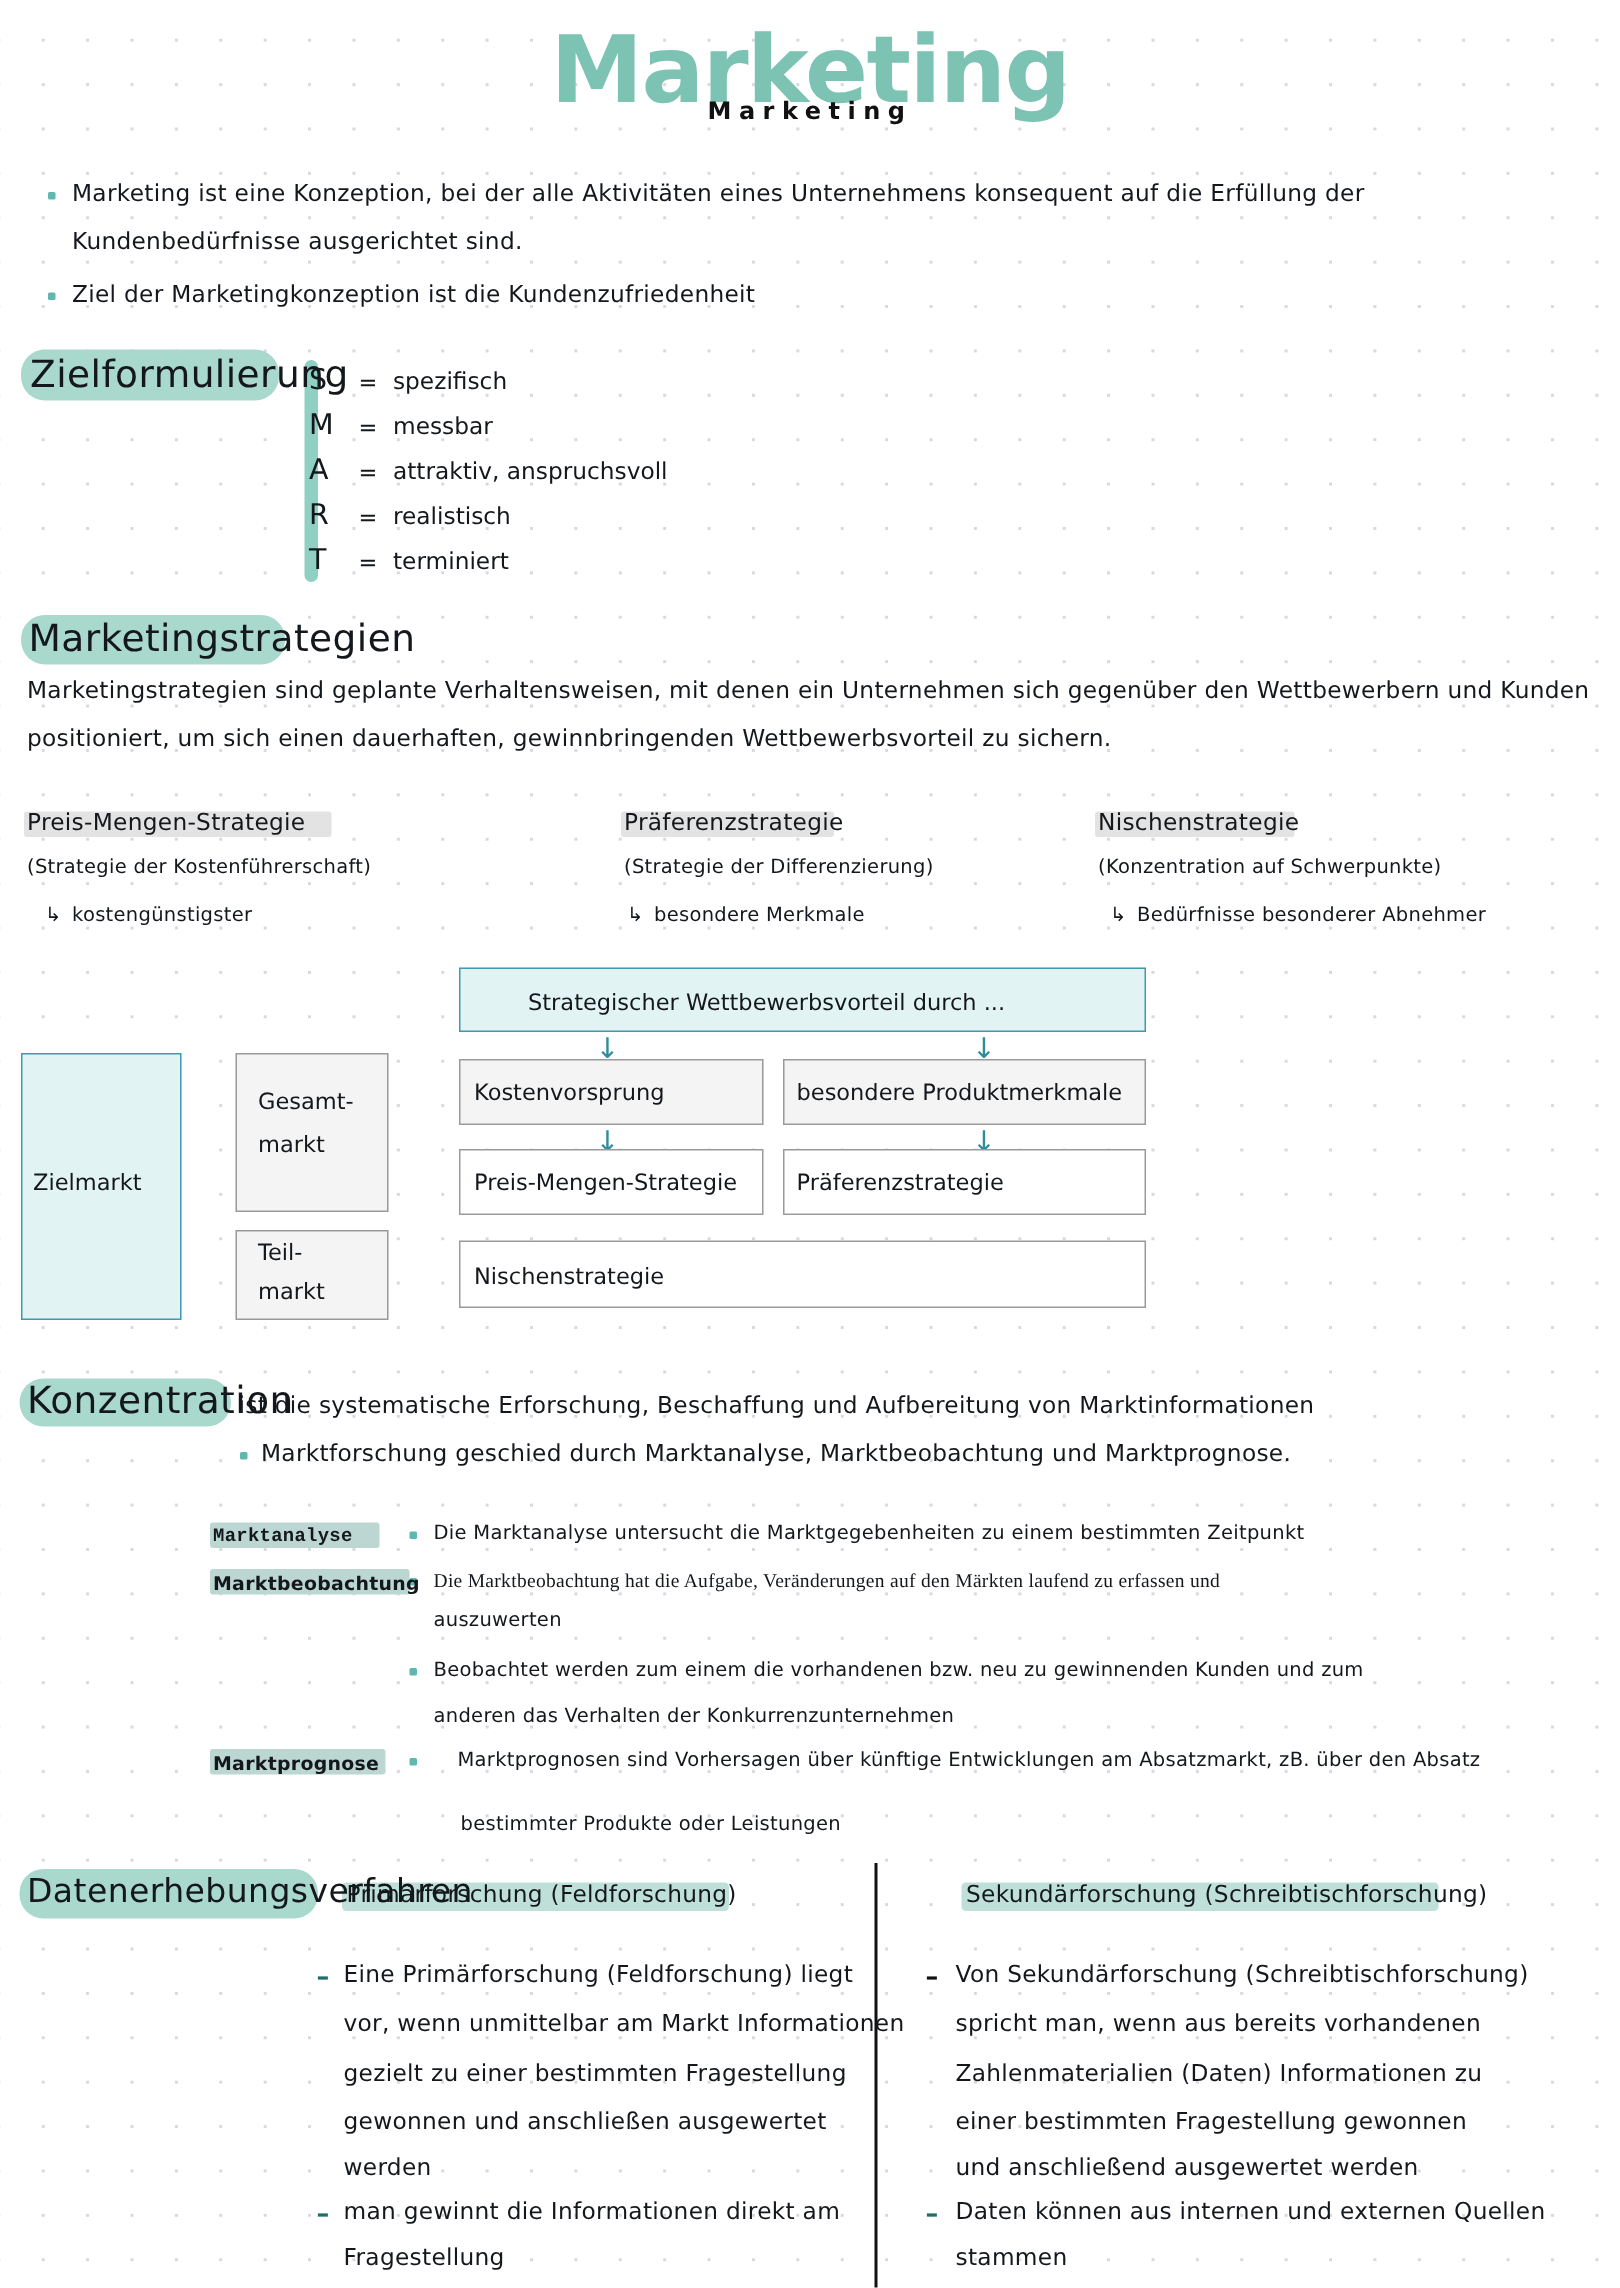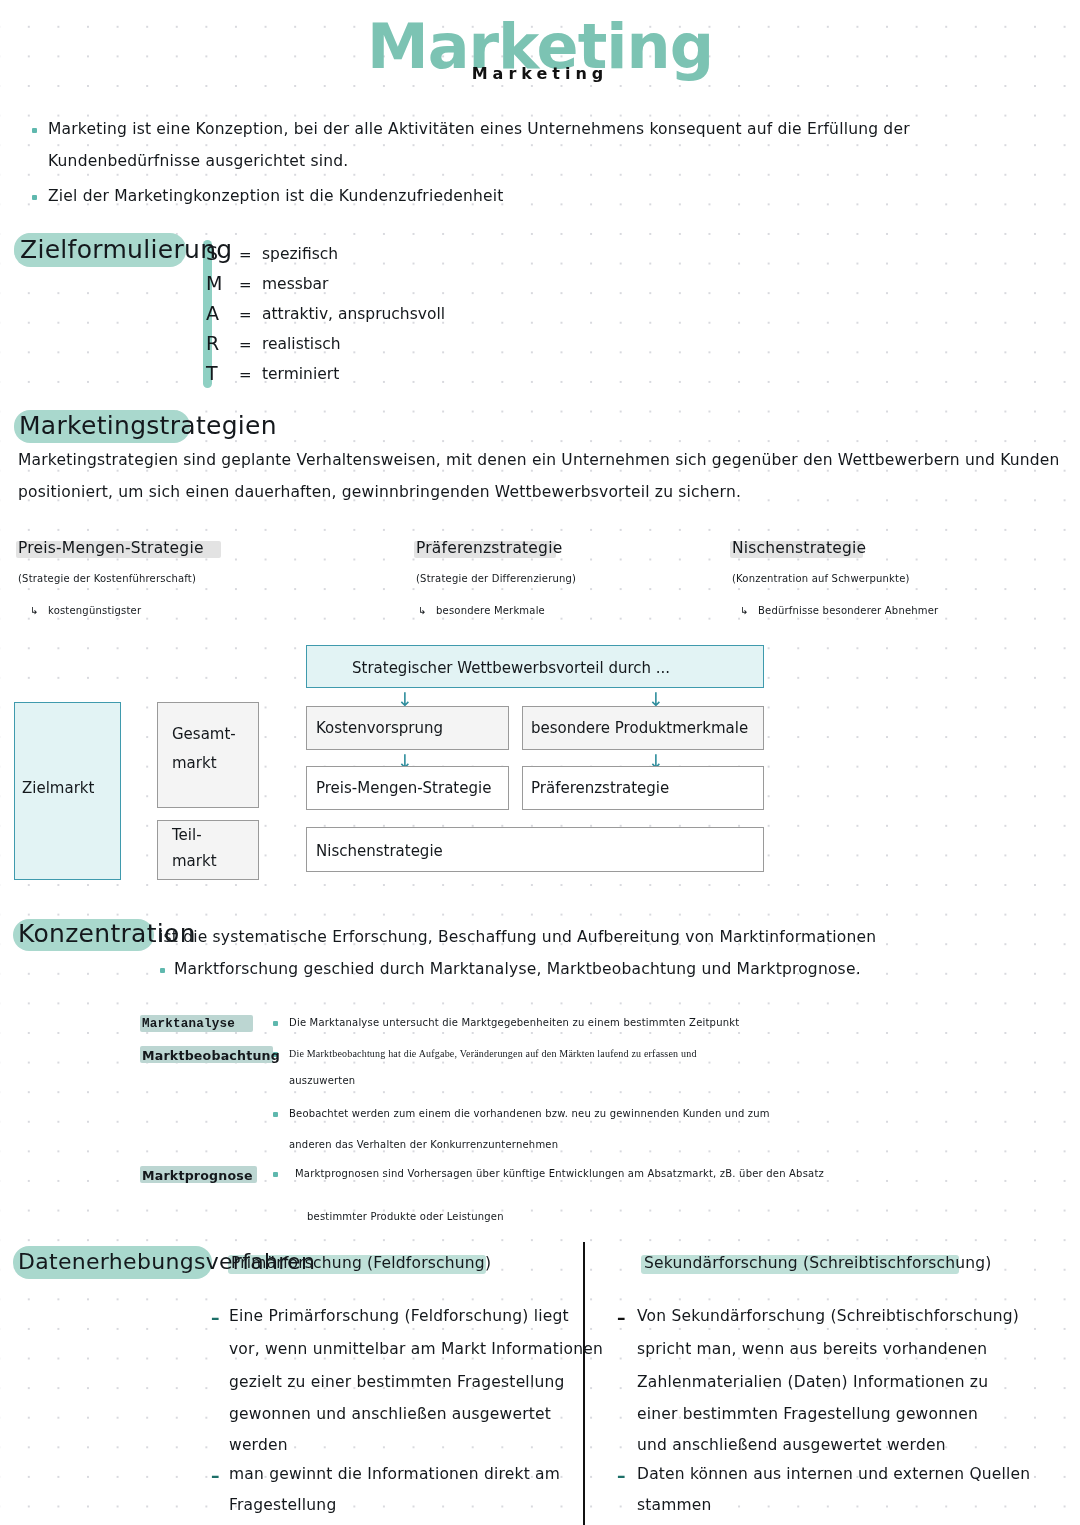--- a/index.html
+++ b/index.html
@@ -30,21 +30,21 @@
     white-space:nowrap;
   }
   #title-small{
     position:absolute;left:50%;top:56px;transform:translateX(-50%);
     font-size:16px;line-height:16px;color:#111;
     letter-spacing:5px;font-weight:600;white-space:nowrap;
   }
 
   
   .ln{position:absolute;white-space:nowrap;font-size:15.5px;line-height:17px;color:#14181c;letter-spacing:.2px;}
-  .sm{font-size:10px;}
+  .sm{font-size:13px;}
   .xs{font-size:12.6px;}
 
   .bullet{
     position:absolute;width:5px;height:5px;background:#5fb8ae;border-radius:1px;
   }
   .dash{position:absolute;color:#1d6f68;font-size:17px;line-height:17px;font-weight:700;}
   .dash.dk{color:#111;}
 
   
   .hl-head{
@@ -201,21 +201,21 @@
   <div class="ln sm" style="left:289px;top:1045px;font-family:Liberation Serif, serif;">Die Marktbeobachtung hat die Aufgabe, Veränderungen auf den Märkten laufend zu erfassen und</div>
   <div class="ln sm" style="left:289px;top:1072px;text-align:right;">auszuwerten</div>
 
   <div class="bullet" style="left:273px;top:1112px;"></div>
   <div class="ln sm" style="left:289px;top:1105px;">Beobachtet werden zum einem die vorhandenen bzw. neu zu gewinnenden Kunden und zum</div>
   <div class="ln sm" style="left:289px;top:1136px;">anderen das Verhalten der Konkurrenzunternehmen</div>
 
   <div class="hl-gteal" style="left:140px;top:1166px;width:117px;height:17px;"></div>
   <div class="ln xs" style="left:142px;top:1167px;z-index:1;font-weight:600;">Marktprognose</div>
   <div class="bullet" style="left:273px;top:1172px;"></div>
-  <div class="ln sm" style="left:295px;top:1165px;text-align:center;">Marktprognosen sind Vorhersagen über künftige Entwicklungen am Absatzmarkt, zB. über den Absatz</div>
+  <div class="ln sm" style="left:305px;top:1165px;text-align:center;">Marktprognosen sind Vorhersagen über künftige Entwicklungen am Absatzmarkt, zB. über den Absatz</div>
   <div class="ln sm" style="left:307px;top:1196px;margin-top:12px;">bestimmter Produkte oder Leistungen</div>
 
   <div class="hl-head" style="left:13px;top:1246px;width:199px;height:33px;"></div>
   <div class="head-txt" style="left:18px;top:1248px;font-size:22px;">Datenerhebungsverfahren</div>
 
   <div id="divider"></div>
 
   <div class="hl-soft" style="left:228px;top:1255px;width:258px;height:19px;"></div>
   <div class="ln" style="left:231px;top:1255px;z-index:1;">Primärforschung (Feldforschung)</div>
 

